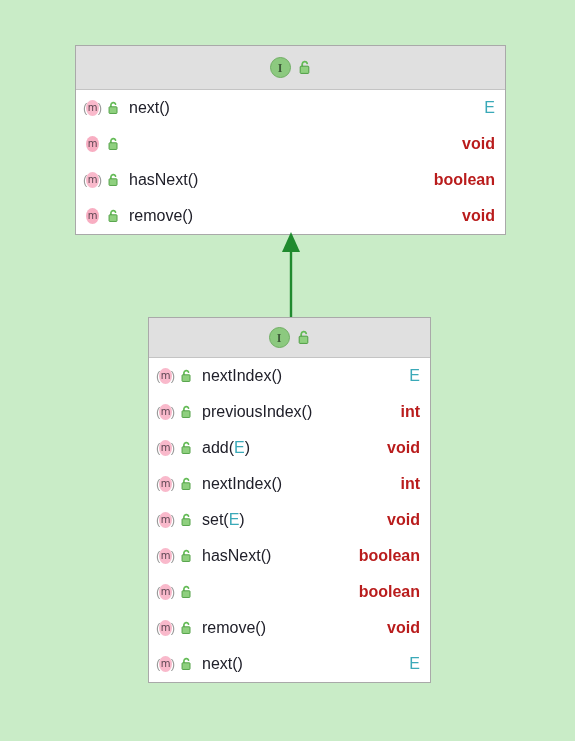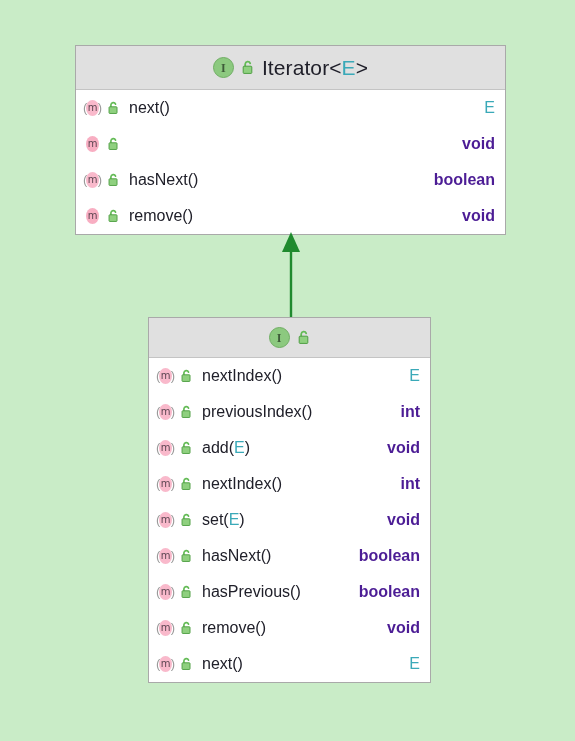--- a/index.html
+++ b/index.html
@@ -134,21 +134,21 @@
 
   .member-name {
     font-size: 16px;
     color: #20202a;
     margin-left: 2px;
   }
   .member-name .tparam { color: #3aa9b8; }
   .member-type {
     margin-left: auto;
     font-size: 16px;
-    color: #4c1d95;
+    color: #b91c1c;
     font-weight: bold;
   }
   .member-type.plain {
     color: #3aa9b8;
     font-weight: normal;
   }
 
   
   #inherit-arrow {
     position: absolute;
@@ -165,21 +165,20 @@
 
   <div class="uml-box top">
     <div class="uml-header">
       <span class="icon-interface">I</span>
       <span class="icon-lock">
         <svg viewBox="0 0 14 15" width="14" height="15" aria-hidden="true">
           <path d="M4.2 6.4 V4.0 a2.6 2.6 0 0 1 5.0 -0.7" fill="none" stroke="#63bb55" stroke-width="1.8" stroke-linecap="round"></path>
           <rect x="2.2" y="6.2" width="8.6" height="7.2" rx="0.8" fill="#8fd07f" stroke="#4e9e42" stroke-width="1"></rect>
         </svg>
       </span>
-      <span class="uml-title"><span>Iterator</span><span class="gen">&lt;</span><span class="tparam">E</span><span class="gen">&gt;</span></span>
     </div>
 
     <div class="uml-members">
 
       <div class="member-row">
         <span class="icon-method abstract">
           <span class="paren l">(</span>
             <span class="disc"></span>
             <span class="glyph">m</span>
             <span class="paren r">)</span>
@@ -369,21 +368,20 @@
             <span class="disc"></span>
             <span class="glyph">m</span>
             <span class="paren r">)</span>
         </span>
         <span class="icon-lock">
           <svg viewBox="0 0 14 15" width="13" height="14" aria-hidden="true">
             <path d="M4.2 6.4 V4.0 a2.6 2.6 0 0 1 5.0 -0.7" fill="none" stroke="#63bb55" stroke-width="1.8" stroke-linecap="round"></path>
             <rect x="2.2" y="6.2" width="8.6" height="7.2" rx="0.8" fill="#8fd07f" stroke="#4e9e42" stroke-width="1"></rect>
           </svg>
         </span>
-        <span class="member-name">hasPrevious()</span>
         <span class="member-type">boolean</span>
       </div>
 
       <div class="member-row">
         <span class="icon-method abstract">
           <span class="paren l">(</span>
             <span class="disc"></span>
             <span class="glyph">m</span>
             <span class="paren r">)</span>
         </span>

